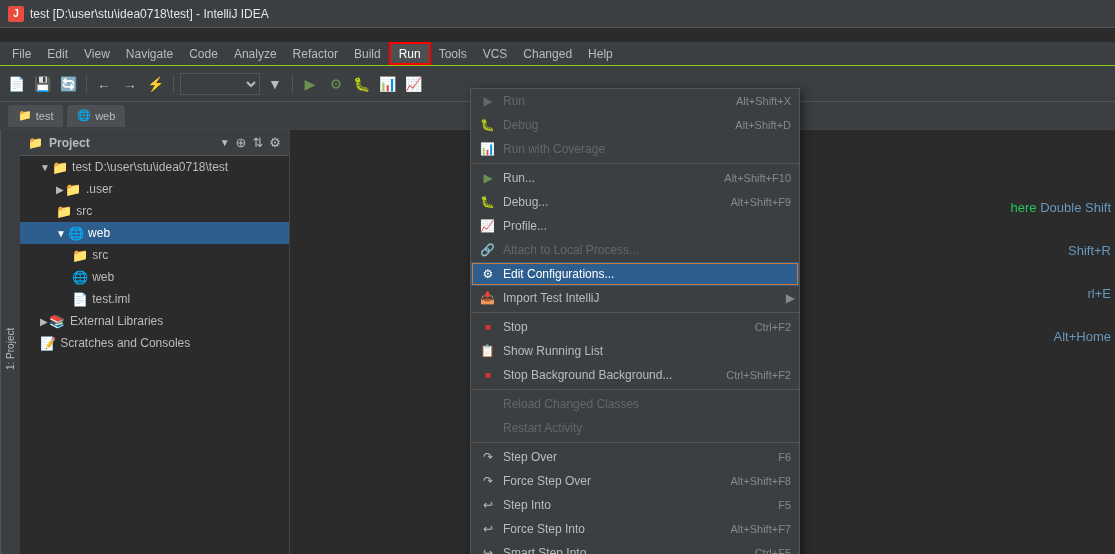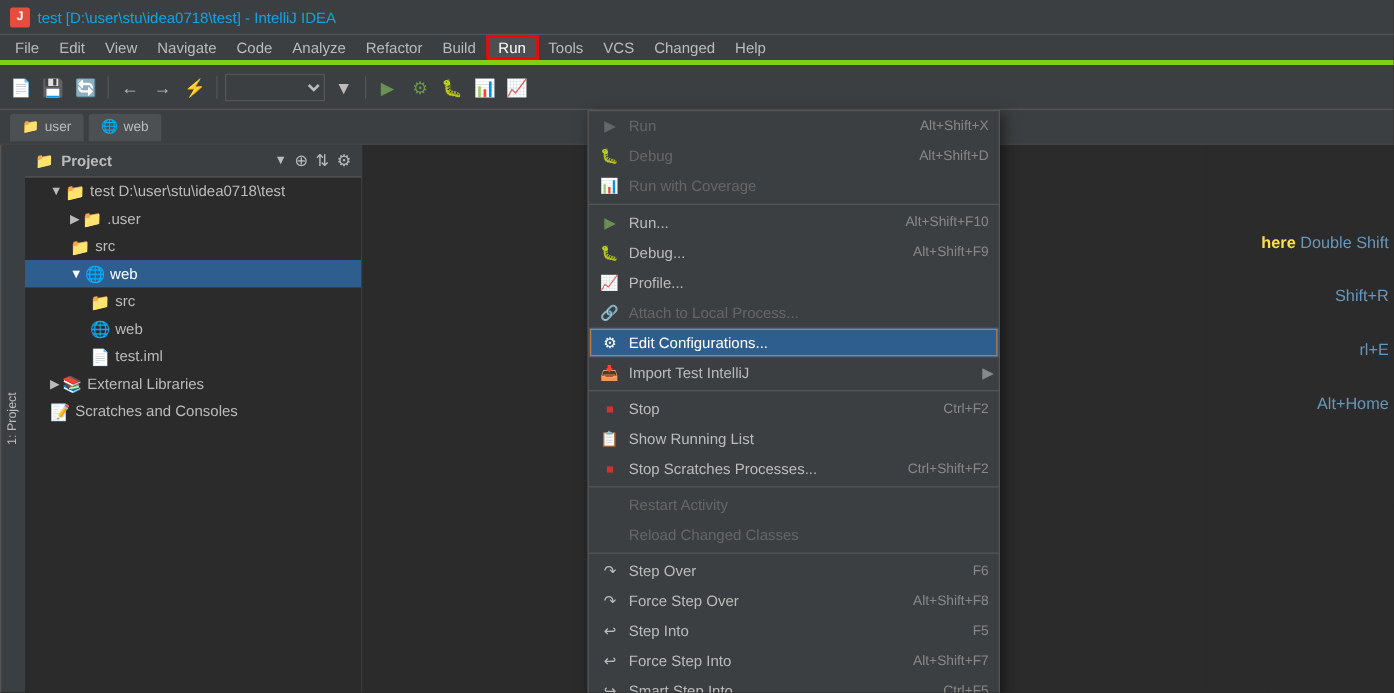--- a/index.html
+++ b/index.html
@@ -25,32 +25,33 @@
     .title-bar-icon {
       width: 16px;
       height: 16px;
       margin-right: 6px;
       background: #e74c3c;
       border-radius: 2px;
       display: flex; align-items: center; justify-content: center;
       font-size: 10px; color: white; font-weight: bold;
     }
     .title-bar-text {
-      color: #0ea5e9;
+      color: #e5e5e5;
       font-size: 12px;
     }
 
     
     .menu-bar {
       background: #3c3f41;
       height: 24px;
       display: flex;
       align-items: center;
       padding: 0 4px;
-      border-bottom: 4px solid #84cc16;
+      border-bottom: 1px solid #84cc16;
+      margin-top: 14px;
     }
     .menu-item {
       color: #bbbbbb;
       padding: 2px 8px;
       cursor: pointer;
       font-size: 12px;
       height: 100%;
       display: flex; align-items: center;
     }
     .menu-item.active {
@@ -308,21 +309,21 @@
   <div class="toolbar-btn" style="color:#6a9153;">▶</div>
   <div class="toolbar-btn" style="color:#6a9153;">⚙</div>
   <div class="toolbar-btn" style="color:#cc7832;">🐛</div>
   <div class="toolbar-btn">📊</div>
   <div class="toolbar-btn">📈</div>
 </div>
 
 <div class="breadcrumb-bar">
   <div class="breadcrumb-tab">
     <span style="color:#d4a017;">📁</span>
-    <span>user</span>
+    <span>test</span>
   </div>
   <div class="breadcrumb-tab">
     <span style="color:#5b9bd5;">🌐</span>
     <span>web</span>
   </div>
 </div>
 
 <div class="main-layout">
 
   <div class="side-label">1: Project</div>
@@ -388,21 +389,21 @@
       </div>
     </div>
   </div>
 
   <div class="editor-area">
   </div>
 
   <div class="right-panel">
     <div style="display:flex; flex-direction:column; gap:28px; align-items:flex-end; padding-top:10px;">
       <div>
-        <span style="color:#fde047; font-size:13px;font-weight:bold;">here </span><span class="search-hint">Double Shift</span>
+        <span style="color:#22c55e; font-size:13px;">here </span><span class="search-hint">Double Shift</span>
       </div>
       <div class="search-hint">Shift+R</div>
       <div class="search-hint">rl+E</div>
       <div class="search-hint">Alt+Home</div>
     </div>
   </div>
 </div>
 
 <div class="dropdown-overlay">
   <div class="dropdown-menu">
@@ -467,36 +468,36 @@
       <span class="menu-shortcut">Ctrl+F2</span>
     </div>
 
     <div class="menu-section-item">
       <span class="menu-icon">📋</span>
       <span>Show Running List</span>
     </div>
 
     <div class="menu-section-item">
       <span class="menu-icon" style="color:#cc3333;">⏹</span>
-      <span>Stop Scratches Processes...</span>
+      <span>Stop Background Background...</span>
       <span class="menu-shortcut">Ctrl+Shift+F2</span>
     </div>
 
     <div class="menu-separator"></div>
+
+    <div class="menu-section-item disabled">
+      <span class="menu-icon"></span>
+      <span>Reload Changed Classes</span>
+    </div>
 
     <div class="menu-section-item disabled">
       <span class="menu-icon"></span>
       <span>Restart Activity</span>
     </div>
 
-    <div class="menu-section-item disabled">
-      <span class="menu-icon"></span>
-      <span>Reload Changed Classes</span>
-    </div>
-
     <div class="menu-separator"></div>
 
     <div class="menu-section-item">
       <span class="menu-icon">↷</span>
       <span>Step Over</span>
       <span class="menu-shortcut">F6</span>
     </div>
 
     <div class="menu-section-item">
       <span class="menu-icon">↷</span>

